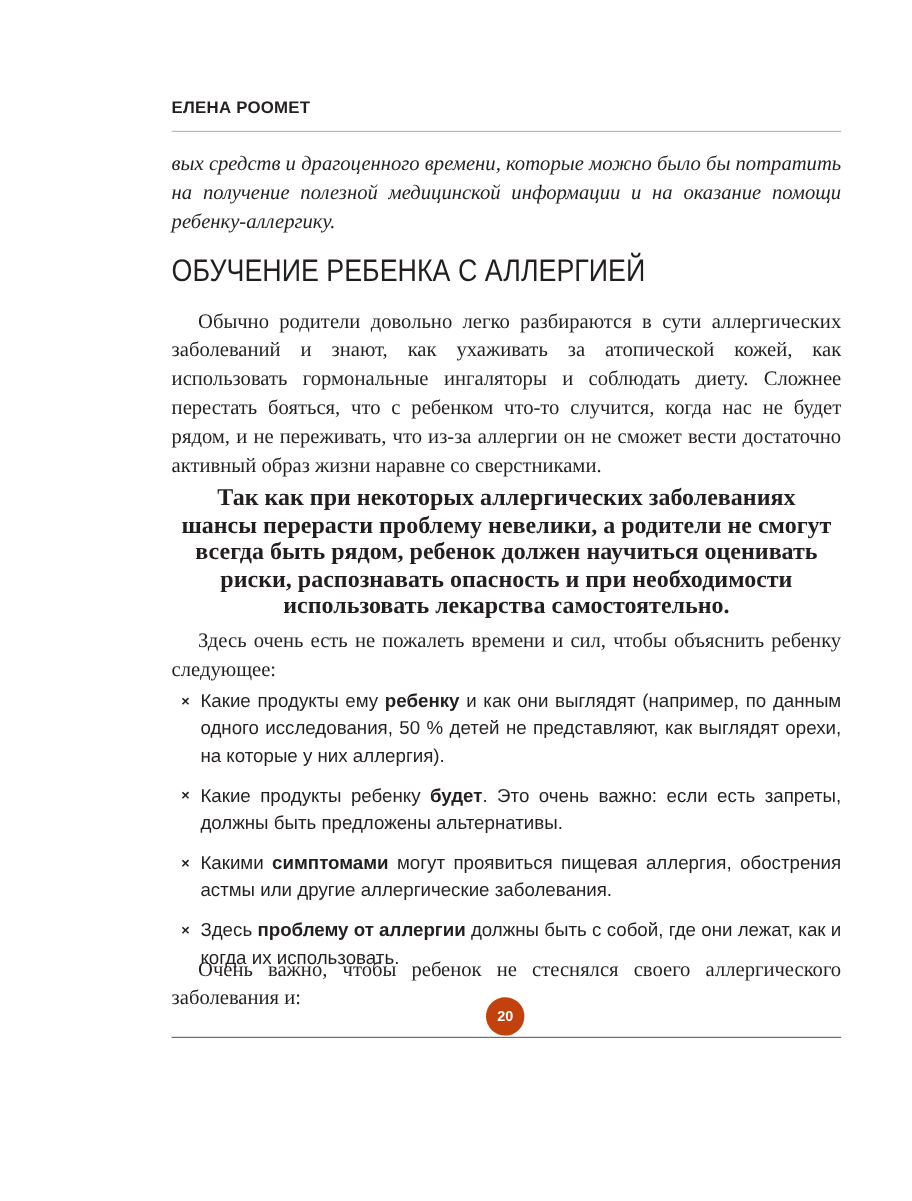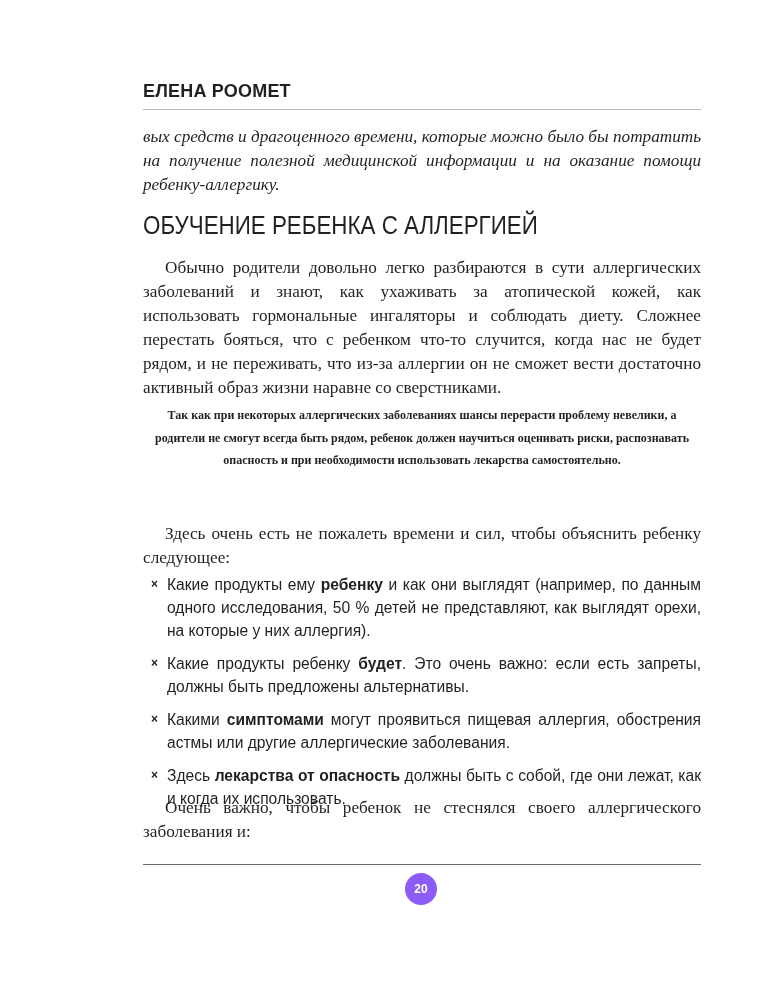--- a/index.html
+++ b/index.html
@@ -1,33 +1,33 @@
 <!DOCTYPE html>
 <html><head>
 <meta charset="utf-8">
 <style>
   html, body { margin:0; padding:0; }
   body { width:760px; height:1001px; background:#ffffff; position:relative; overflow:hidden; color:#231f20; }
   .page { position:absolute; left:143px; top:0; width:558px; }
-  .running-head { position:absolute; top:81px; left:0; font-family:"Liberation Sans", sans-serif; font-weight:bold; font-size:18px; letter-spacing:0.2px; color:#231f20; }
+  .running-head { position:absolute; top:81px; left:0; font-family:"Liberation Sans", sans-serif; font-weight:bold; font-size:14px; letter-spacing:0.2px; color:#231f20; }
   .head-rule { position:absolute; top:109px; left:0; width:558px; height:1px; background:#b9b9b9; }
   .serif { font-family:"Liberation Serif", serif; font-size:17.2px; line-height:24px; color:#231f20; text-align:justify; }
   .p1 { position:absolute; top:125px; left:0; width:558px;font-style:italic; }
   .section-title { position:absolute; top:210px; left:0; font-family:"Liberation Sans", sans-serif; font-size:26px; font-weight:normal; letter-spacing:0; color:#231f20; transform:scaleX(0.86); transform-origin:left; white-space:nowrap; }
   .p2 { position:absolute; top:256px; left:0; width:558px; }
   .indent { text-indent:22px; }
-  .callout { position:absolute; top:404px; left:6px; width:546px; text-align:center; font-family:"Liberation Serif", serif; font-weight:bold; font-size:12px; line-height:22.5px; color:#231f20; }
+  .callout { position:absolute; top:404px; left:6px; width:546px; text-align:center; font-family:"Liberation Serif", serif; font-weight:bold; font-size:20px; line-height:22.5px; color:#231f20; }
   .p3 { position:absolute; top:522px; left:0; width:558px; }
   .bullets { position:absolute; top:573px; left:0; width:558px; margin:0; padding:0; list-style:none; }
   .bullet { position:relative; padding-left:24px; margin-bottom:10px; font-family:"Liberation Sans", sans-serif; font-size:15.6px; line-height:23px; color:#231f20; text-align:justify; }
   .bullet .mark { position:absolute; left:8px; top:0; font-size:12px; font-weight:bold; }
   .bullet b { font-weight:bold; }
   .p4 { position:absolute; top:796px; left:0; width:558px; }
   .foot-rule { position:absolute; top:864px; left:0; width:558px; height:1px; background:#6d6d6d; }
-  .page-num { position:absolute; top:873px; left:262px; width:32px; height:32px; border-radius:50%; background:#8b5cf6; color:#ffffff; font-family:"Liberation Sans", sans-serif; font-size:12px; font-weight:bold; line-height:32px; text-align:center; }
+  .page-num { position:absolute; top:831px; left:262px; width:32px; height:32px; border-radius:50%; background:#c2410c; color:#ffffff; font-family:"Liberation Sans", sans-serif; font-size:12px; font-weight:bold; line-height:32px; text-align:center; }
 </style>
 </head>
 <body>
 
 <div class="page">
   <div class="running-head">ЕЛЕНА РООМЕТ</div>
   <div class="head-rule"></div>
 
   <p class="serif p1" style="margin:0">вых средств и драгоценного времени, которые можно было бы потратить на получение полезной медицинской информации и на оказание помощи ребенку-аллергику.</p>
 
@@ -47,21 +47,21 @@
     <li class="bullet">
       <span class="mark">×</span>
       <span>Какие продукты ребенку </span><b>будет</b><span>. Это очень важно: если есть запреты, должны быть предложены альтернативы.</span>
     </li>
     <li class="bullet">
       <span class="mark">×</span>
       <span>Какими </span><b>симптомами</b><span> могут проявиться пищевая аллергия, обострения астмы или другие аллергические заболевания.</span>
     </li>
     <li class="bullet">
       <span class="mark">×</span>
-      <span>Здесь </span><b>лекарства от опасность</b><span> должны быть с собой, где они лежат, как и когда их использовать.</span>
+      <span>Здесь </span><b>проблему от аллергии</b><span> должны быть с собой, где они лежат, как и когда их использовать.</span>
     </li>
   </ul>
 
   <p class="serif p4 indent" style="margin:0">Очень важно, чтобы ребенок не стеснялся своего аллергического заболевания и:</p>
 
   <div class="foot-rule"></div>
   <div class="page-num">20</div>
 </div>
 
 </body></html>

